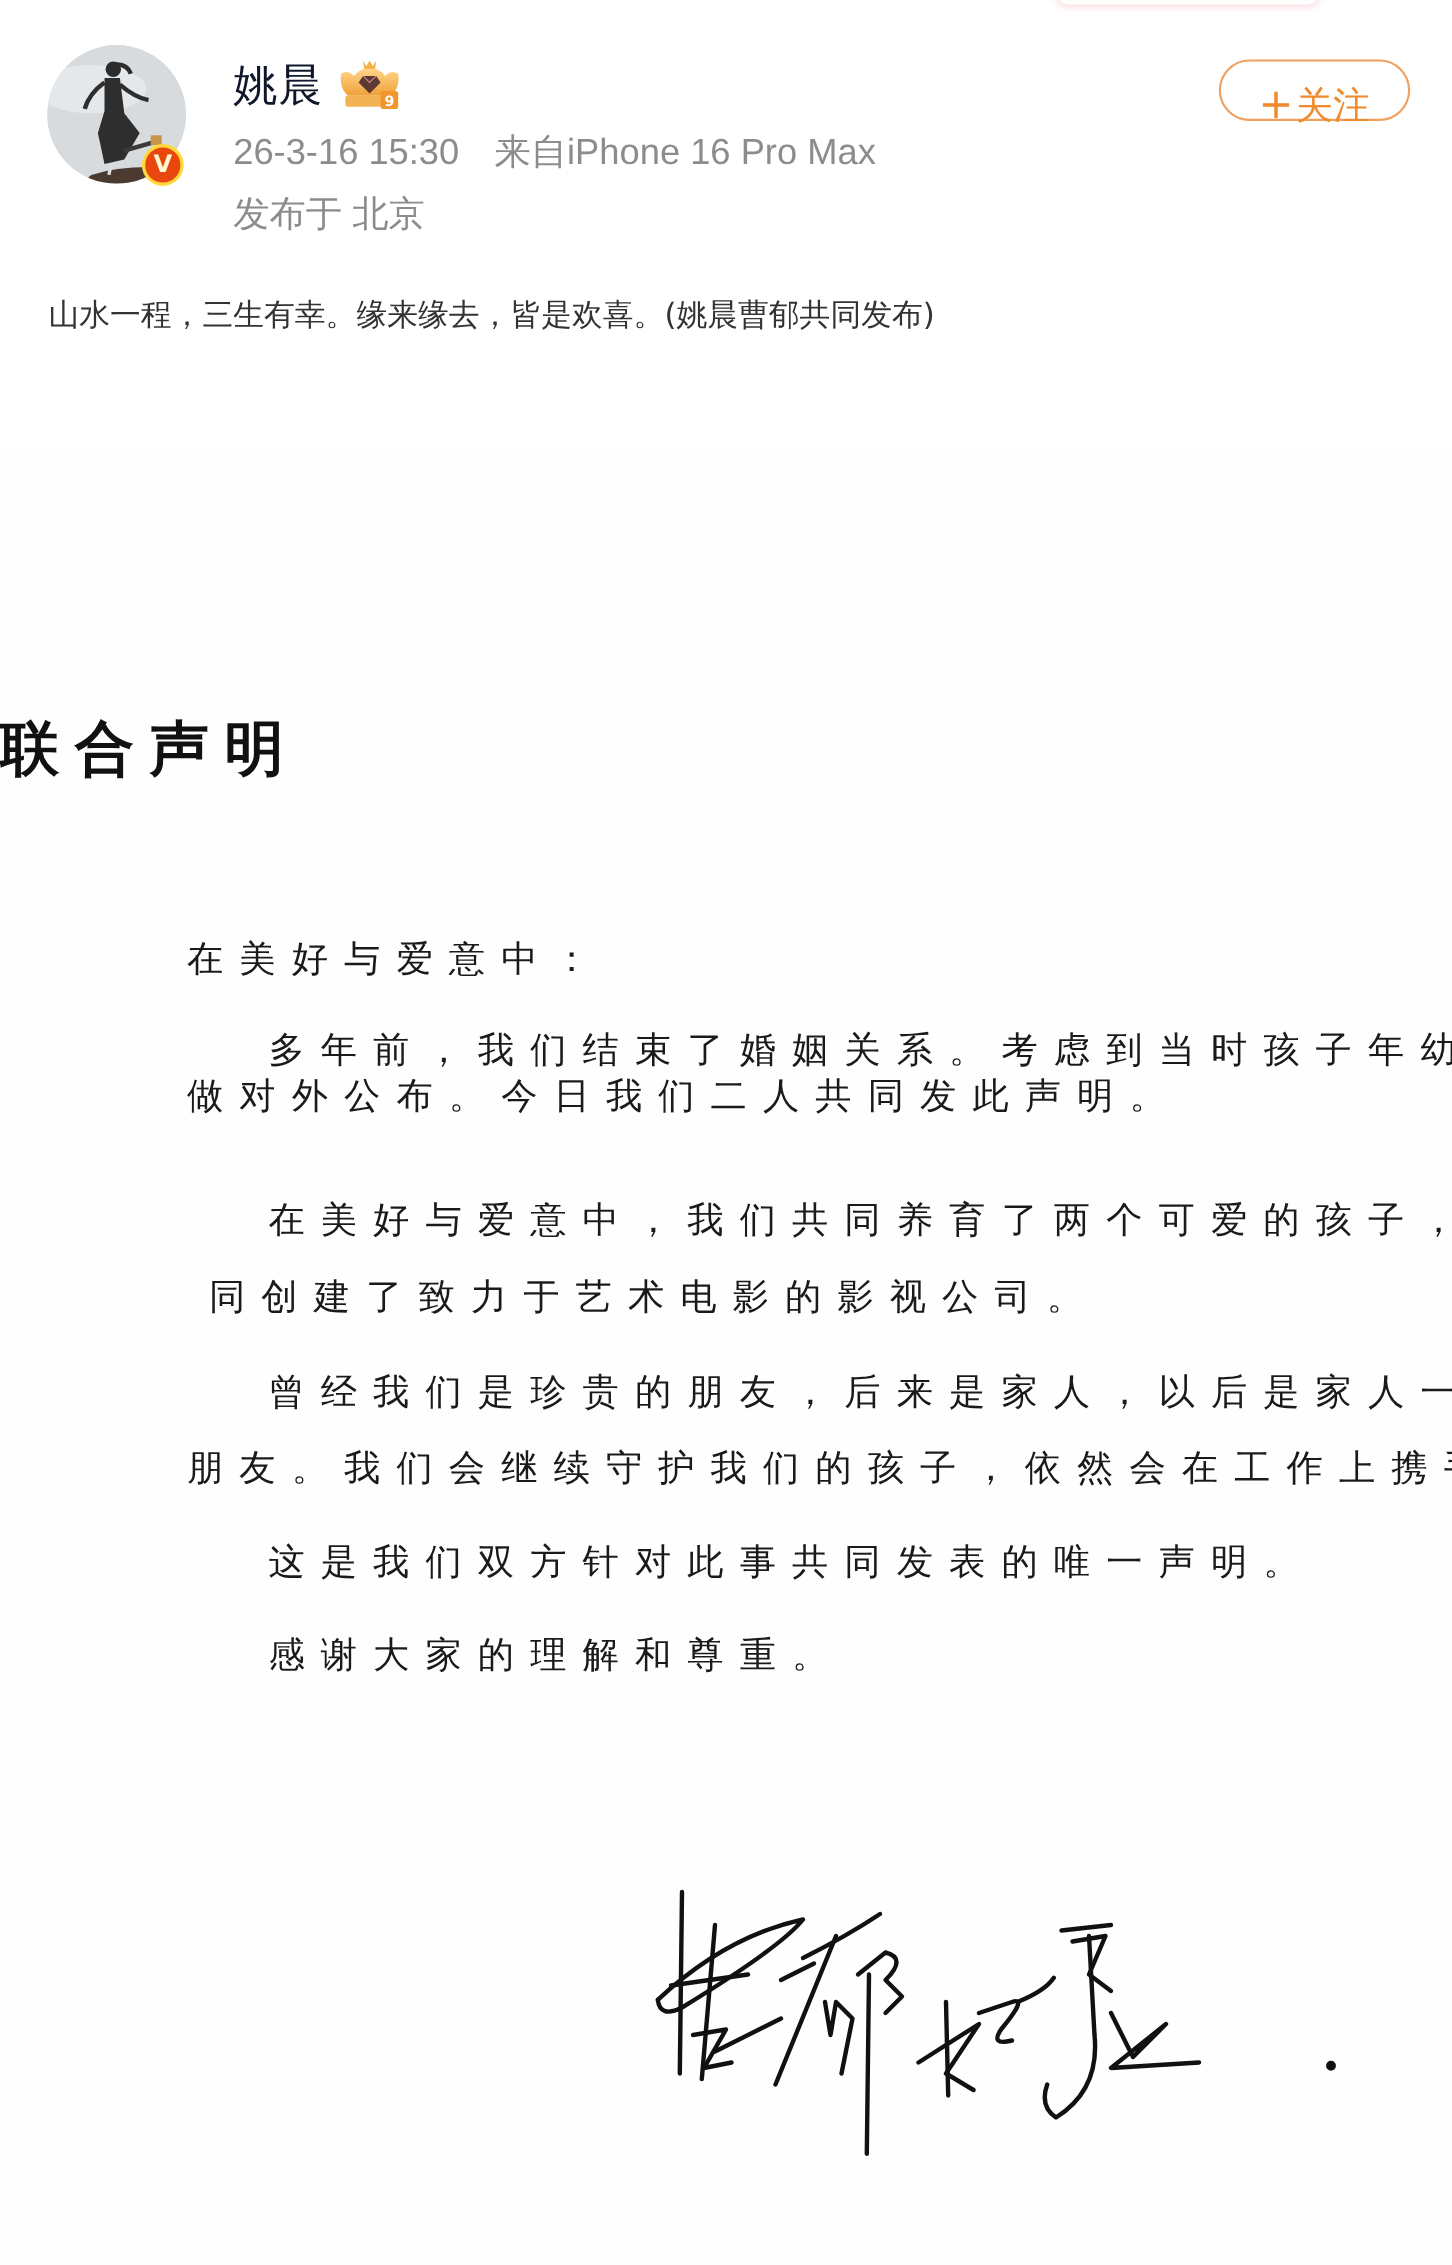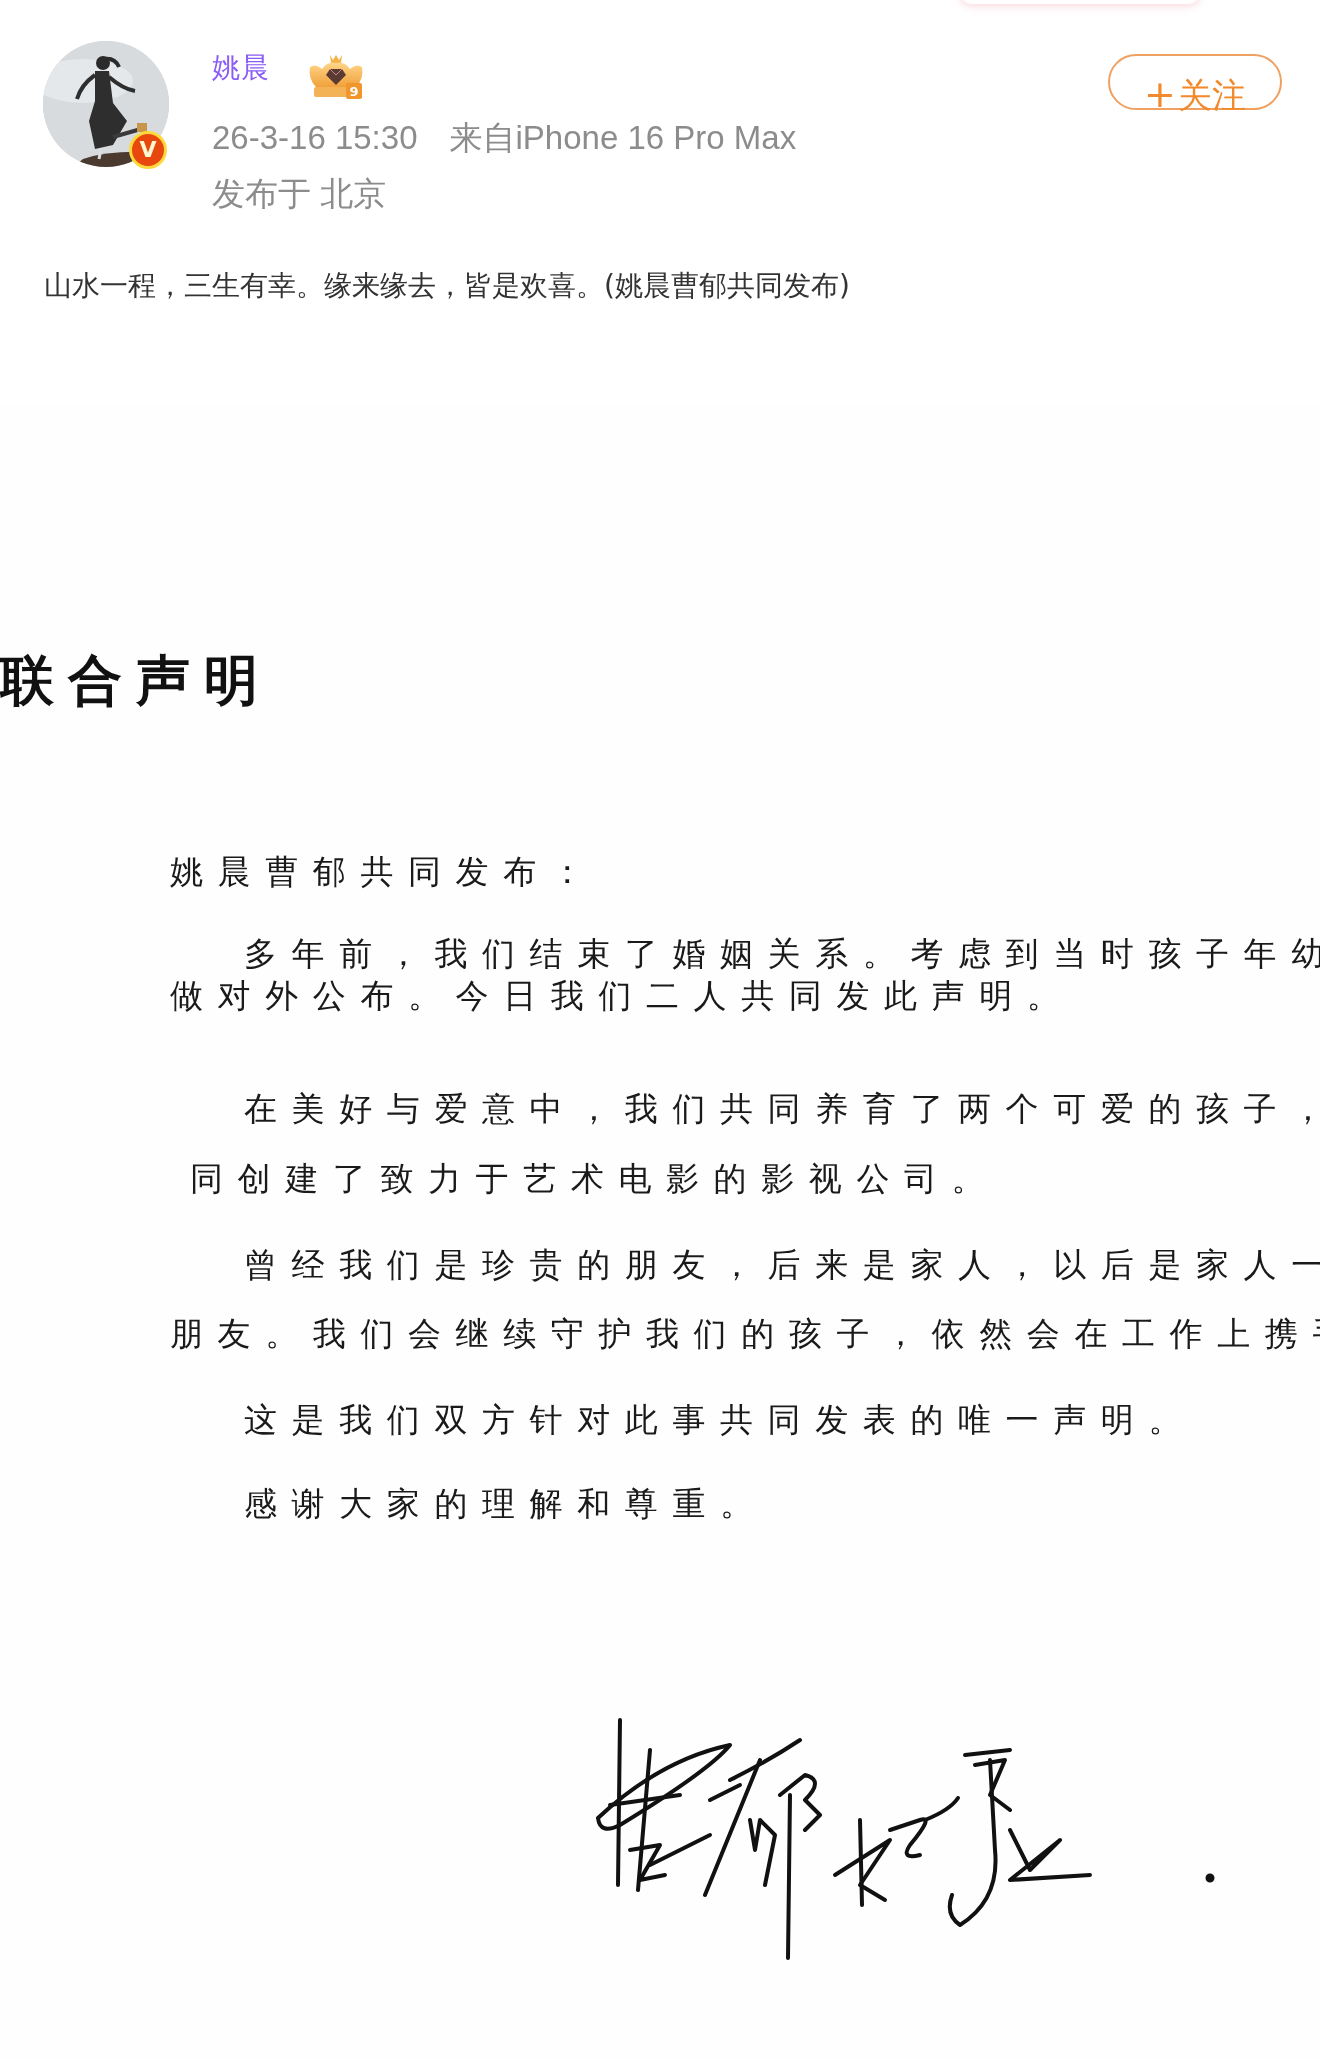--- a/index.html
+++ b/index.html
@@ -9,21 +9,21 @@
                 border-radius: 0 0 12px 12px; box-shadow: 0 2px 8px rgba(240,140,150,0.35);
                 background: #fff; }
   
   .avatar { position: absolute; left: 43px; top: 41px; width: 126px; height: 126px;
             border-radius: 50%; overflow: hidden;
             background: radial-gradient(circle at 50% 40%, #e6e8ea 0%, #cfd3d6 70%, #b9bdc0 100%); }
   .avatar svg { position: absolute; left: 0; top: 0; }
   .v-badge { position: absolute; left: 129px; top: 131px; width: 38px; height: 38px; border-radius: 50%;
              background: #e8480e; border: 3px solid #ffd93b; box-sizing: border-box;
              color: #fff8d0; font: bold 22px "DejaVu Sans", sans-serif; text-align: center; line-height: 31px; }
-  .name { position: absolute; left: 212px; top: 42px; font-size: 28px; color: #8b5cf6;
+  .name { position: absolute; left: 212px; top: 52px; font-size: 40px; color: #0f172a;
           font-family: "DejaVu Sans", sans-serif; line-height: 52px; letter-spacing: 1px; }
   .crown { position: absolute; left: 306px; top: 53px; width: 60px; height: 48px; }
   .meta { position: absolute; left: 212px; color: #8c8c8c; font-size: 33px; line-height: 44px;
           font-family: "Liberation Sans", "DejaVu Sans", sans-serif; white-space: nowrap; }
   .meta1 { top: 116px; }
   .meta2 { top: 172px; }
   .meta1 .src { margin-left: 32px; }
   .follow { position: absolute; left: 1108px; top: 54px; width: 174px; height: 56px; box-sizing: border-box;
             border: 2px solid #f0a060; border-radius: 40px; color: #f08a2c; background: #fff;
             font-size: 34px; line-height: 76px; text-align: center; cursor: pointer; }
@@ -86,21 +86,21 @@
 
 <div class="follow">
   <span class="plus">+</span><span>关注</span>
 </div>
 
 <div class="post-text">山水一程，三生有幸。缘来缘去，皆是欢喜。(姚晨曹郁共同发布)</div>
 
 <div class="doc"></div>
 <div class="doc-title">联合声明</div>
 <div id="letter">
-    <div class="letter-line" style="left: 170px; top: 852px;">姚晨曹郁共同发布：</div>
+    <div class="letter-line" style="left: 170px; top: 852px;">在美好与爱意中：</div>
     <div class="letter-line" style="left: 244px; top: 934px;">多年前，我们结束了婚姻关系。考虑到当时孩子年幼，未</div>
     <div class="letter-line" style="left: 170px; top: 976px;">做对外公布。今日我们二人共同发此声明。</div>
     <div class="letter-line" style="left: 244px; top: 1089px;">在美好与爱意中，我们共同养育了两个可爱的孩子，也共</div>
     <div class="letter-line" style="left: 170px; top: 1159px; margin-left: 20px;">同创建了致力于艺术电影的影视公司。</div>
     <div class="letter-line" style="left: 244px; top: 1245px;">曾经我们是珍贵的朋友，后来是家人，以后是家人一样的</div>
     <div class="letter-line" style="left: 170px; top: 1314px;">朋友。我们会继续守护我们的孩子，依然会在工作上携手并肩。</div>
     <div class="letter-line" style="left: 244px; top: 1400px;">这是我们双方针对此事共同发表的唯一声明。</div>
     <div class="letter-line" style="left: 244px; top: 1484px;">感谢大家的理解和尊重。</div>
   </div>
 

